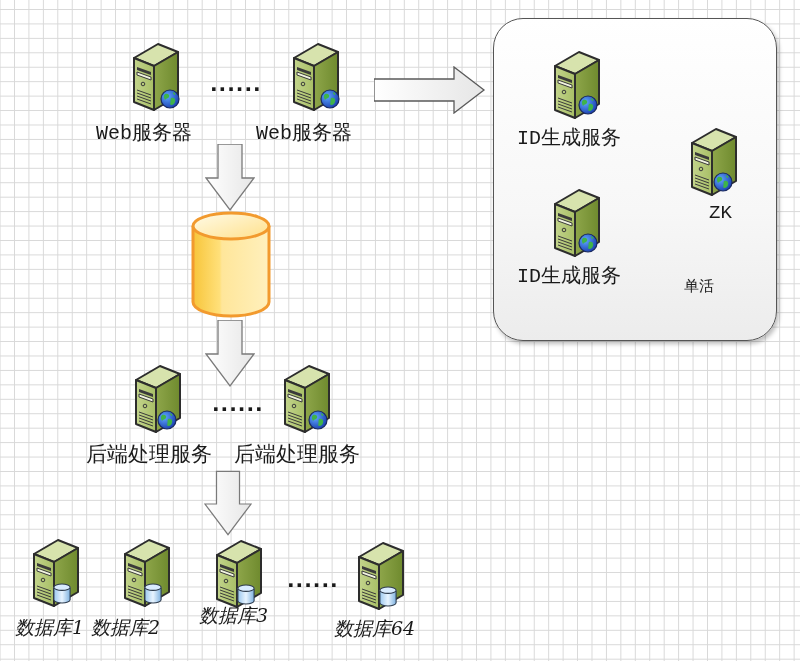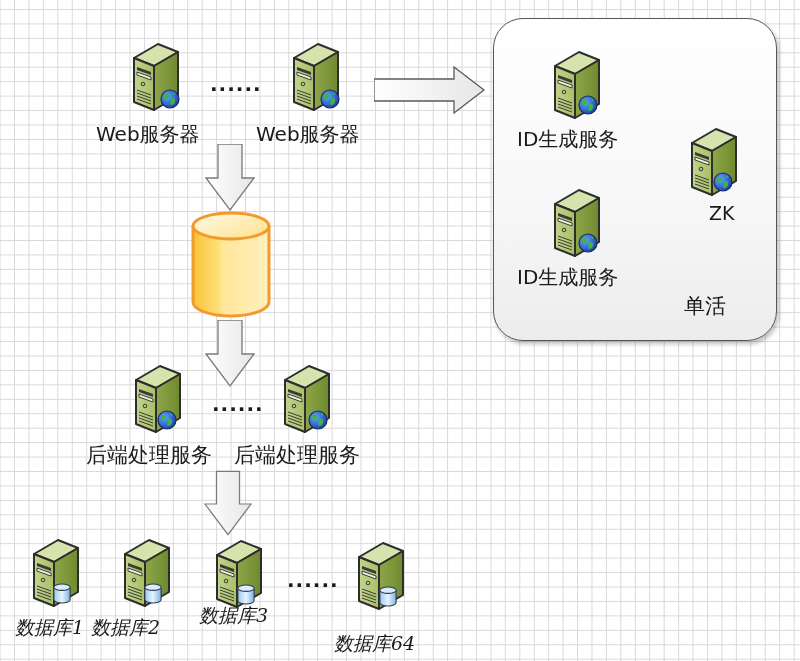--- a/index.html
+++ b/index.html
@@ -8,21 +8,21 @@
     background-color:#ffffff;
     background-image:
       linear-gradient(to right, #d8d8d8 1px, transparent 1px),
       linear-gradient(to bottom, #d8d8d8 1px, transparent 1px);
     background-size:14.45px 14.45px;
     background-position:14px 9px;
     font-family:"DejaVu Sans","Liberation Sans",sans-serif;
     color:#1a1a1a;
   }
   .abs { position:absolute; }
-  .label { position:absolute; font-size:20px; white-space:nowrap; line-height:1; letter-spacing:0px; }
+  .label { position:absolute; font-size:20px; white-space:nowrap; line-height:1; letter-spacing:0px;font-family:Liberation Mono, monospace; }
   .label.serif { font-family:"DejaVu Serif","Liberation Serif",serif; font-size:19px;font-style:italic; }
   .dots { position:absolute; font-size:20px; letter-spacing:1px; font-weight:bold; line-height:1; }
   .cluster {
     position:absolute; left:493px; top:18px; width:282px; height:321px;
     border:1.5px solid #555; border-radius:30px;
     background:linear-gradient(to bottom, #ffffff 0%, #f7f7f7 60%, #ececec 100%);
     box-shadow:2px 3px 4px rgba(0,0,0,0.25);
   }
   svg { position:absolute; overflow:visible; }
 </style>
@@ -154,21 +154,21 @@
 <div>
   <svg class="abs" style="left:686px;top:125px" width="56" height="72">
       <use href="#server"></use>
     </svg>
   <svg class="abs" style="left:713px;top:172px" width="20" height="20">
       <use href="#globe"></use>
     </svg>
   <div class="label" style="left:709px;top:204px;font-size:19px">ZK</div>
 </div>
 
-<div class="label" style="left:684px;top:296px;font-size:21px">单活</div>
+<div class="label" style="left:684px;top:280px;font-size:15px">单活</div>
 
 <svg class="abs" style="left:205px;top:144px" width="50" height="68">
     <use href="#arrowDown"></use>
   </svg>
 
 <svg class="abs" style="left:190px;top:210px" width="82" height="110" viewBox="0 0 82 110">
   <path d="M3,16 L3,92 A38,14 0 0 0 79,92 L79,16" fill="url(#gCyl)" stroke="#f29a2e" stroke-width="3"></path>
   <ellipse cx="41" cy="16" rx="38" ry="13" fill="url(#gCylTop)" stroke="#f29a2e" stroke-width="3"></ellipse>
 </svg>
 
@@ -235,14 +235,14 @@
 
 <div class="dots" style="left:287px;top:570px">......</div>
 
 <div>
   <svg class="abs" style="left:353px;top:539px" width="56" height="72">
       <use href="#server"></use>
     </svg>
   <svg class="abs" style="left:379px;top:586px" width="18" height="21">
       <use href="#dbmini"></use>
     </svg>
-  <div class="label serif" style="left:334px;top:634px">数据库64</div>
+  <div class="label serif" style="left:334px;top:619px">数据库64</div>
 </div>
 
 </body></html>

